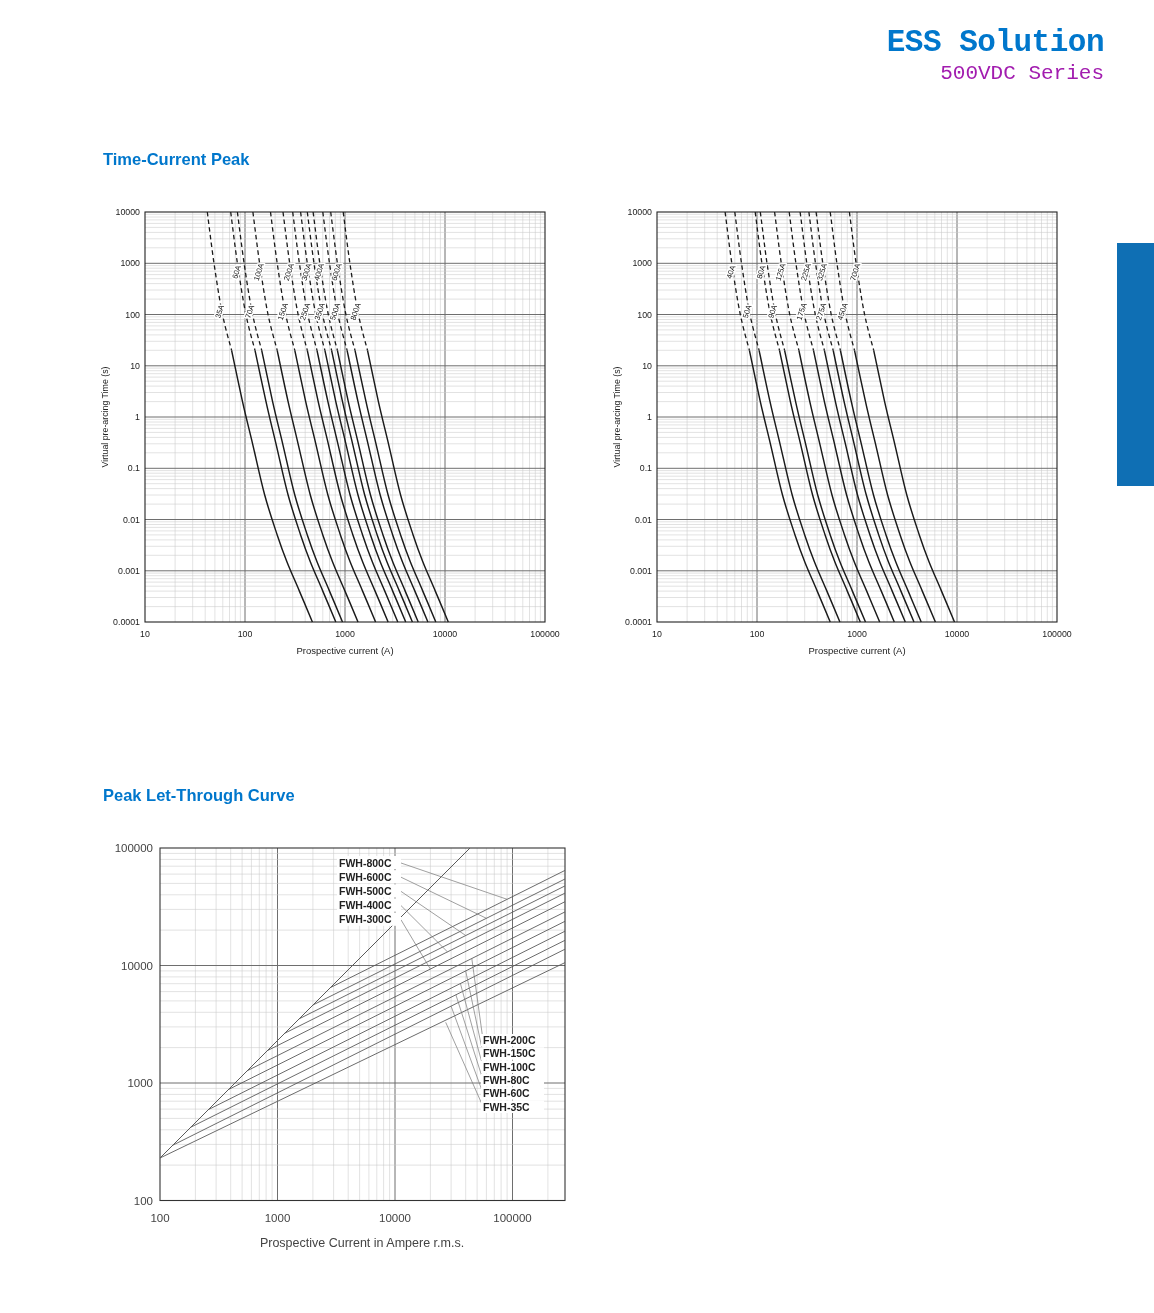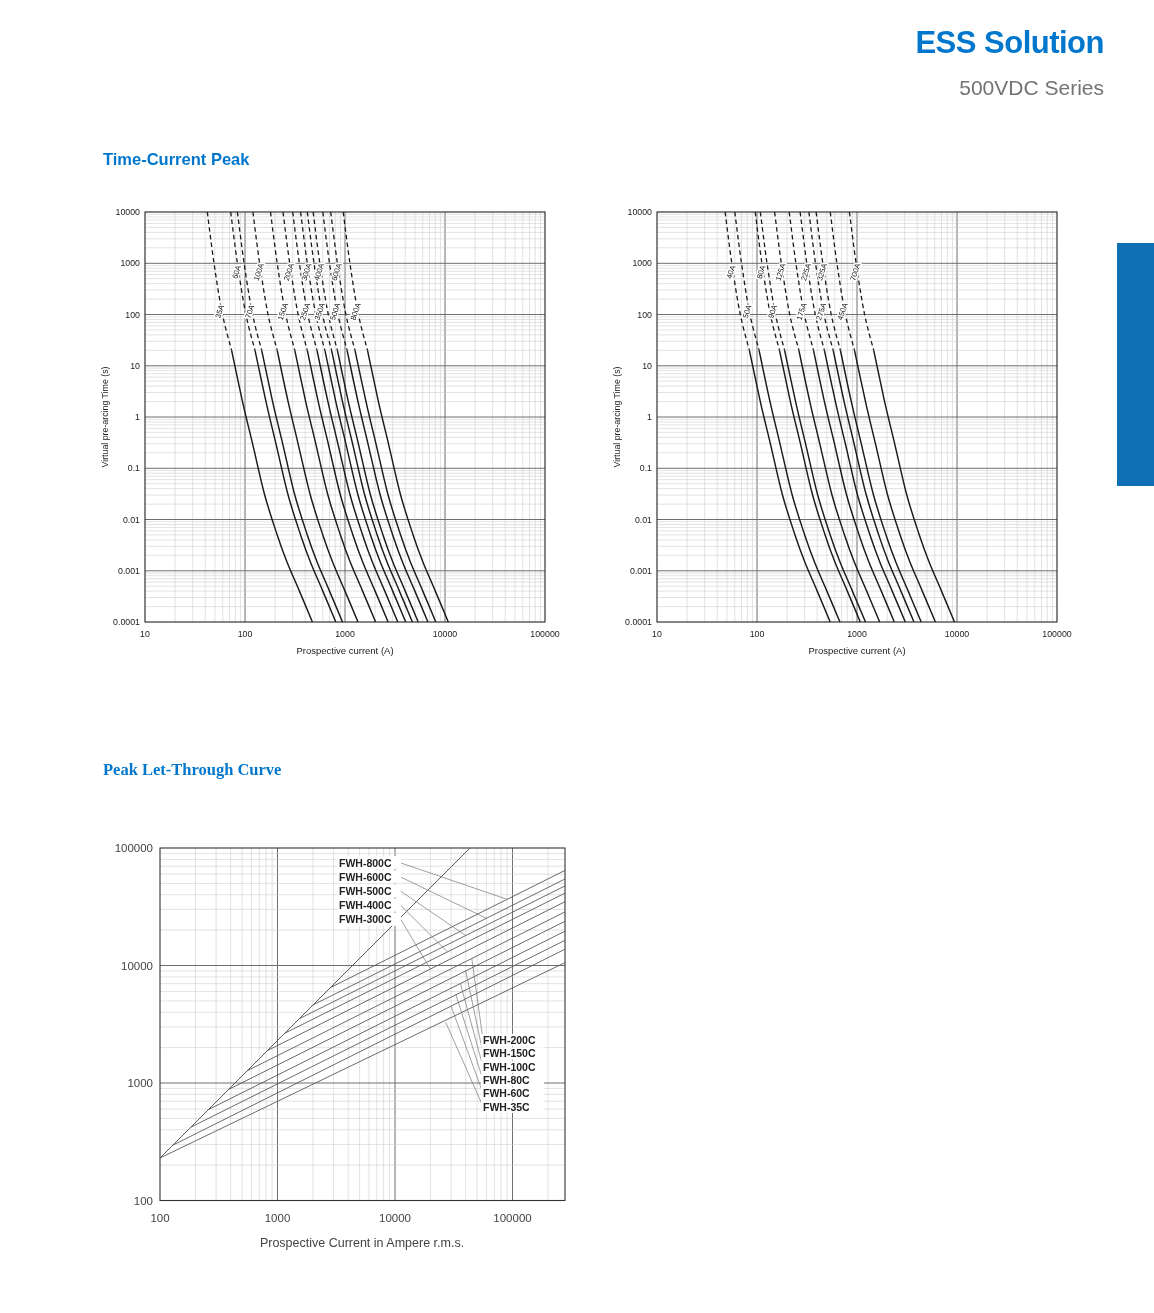--- a/index.html
+++ b/index.html
@@ -1,22 +1,22 @@
 <!DOCTYPE html>
 <html><head>
 <meta charset="utf-8">
 <style>
   html,body{margin:0;padding:0;background:#ffffff;}
   body{width:1154px;height:1313px;position:relative;font-family:"Liberation Sans",sans-serif;overflow:hidden;}
-  .brand{position:absolute;top:26px;right:50px;text-align:right;}
+  .brand{position:absolute;top:26px;right:50px;text-align:right;font-family:Liberation Mono, monospace;}
   .brand-title{font-size:31px;font-weight:bold;letter-spacing:-0.5px;line-height:1.1;}
-  .brand-sub{font-size:21px;color:#737373;margin-top:16px;}
+  .brand-sub{font-size:21px;color:#a21caf;margin-top:2px;}
   .section-title{position:absolute;left:103px;font-size:16.5px;font-weight:bold;}
   #title-tc{top:150px;}
-  #title-plt{top:760px;font-family:Liberation Serif, serif;}
+  #title-plt{top:786px;}
   .side-tab{position:absolute;right:0;top:243px;width:37px;height:243px;}
   .chart{position:absolute;}
   #tc-left{left:97px;top:204px;}
   #tc-right{left:609px;top:204px;}
   #plt{left:98px;top:840px;}
   svg text{font-family:"Liberation Sans",sans-serif;}
 </style>
 </head>
 <body>
 

